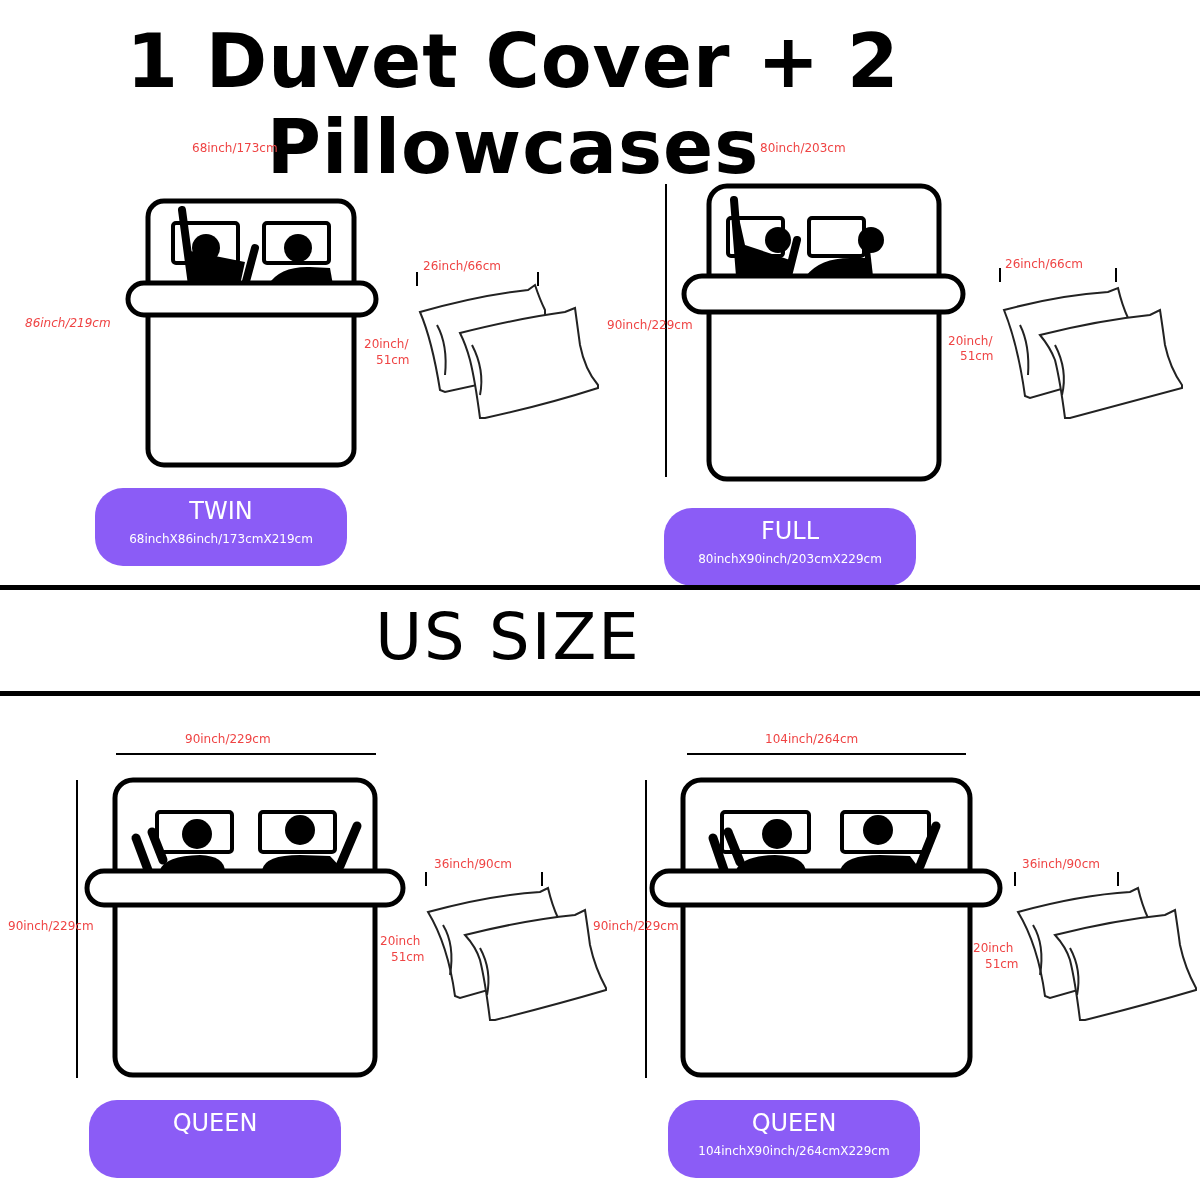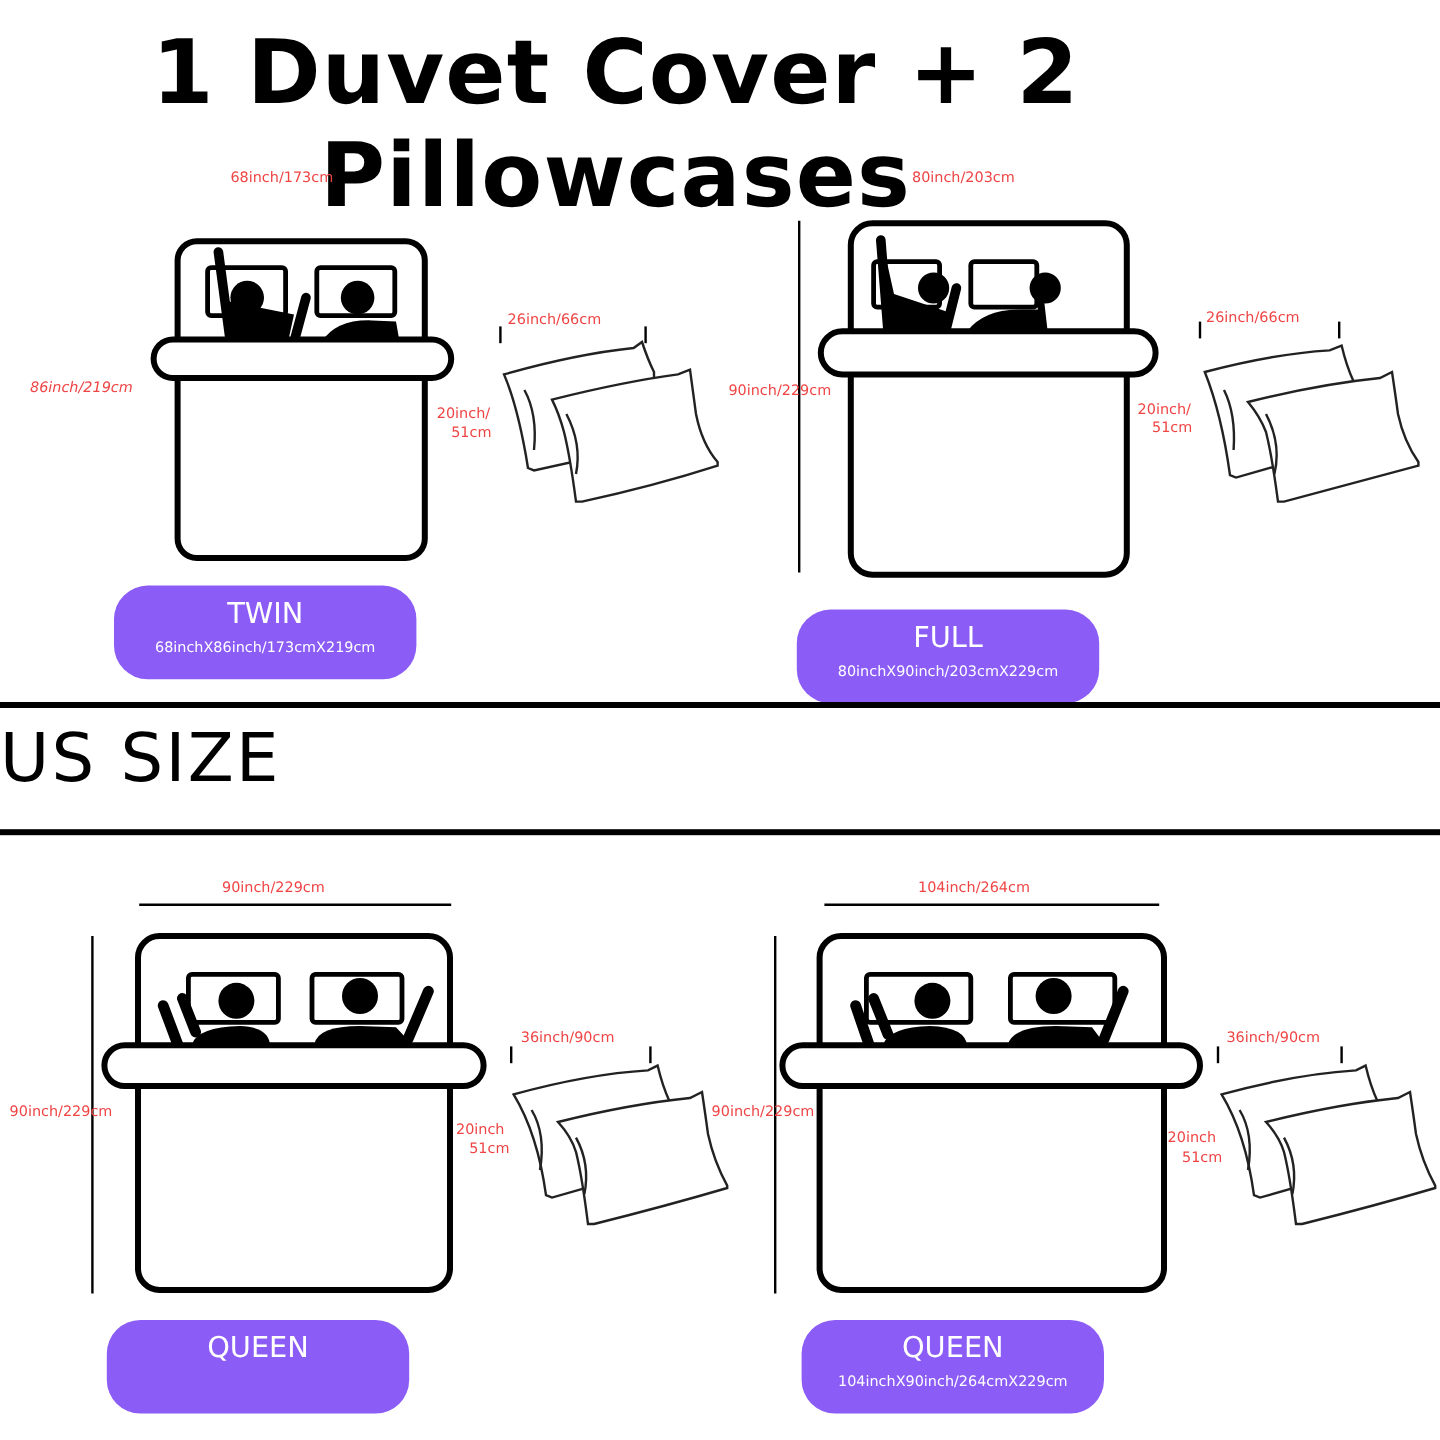--- a/index.html
+++ b/index.html
@@ -1,20 +1,20 @@
 <!DOCTYPE html>
 <html><head>
 <meta charset="utf-8">
 <style>
   html,body{margin:0;padding:0;background:#fff;}
   body{width:1200px;height:1200px;position:relative;overflow:hidden;font-family:"DejaVu Sans",sans-serif;color:#000;}
   .title{position:absolute;left:0;top:18px;width:1026px;text-align:center;font-size:74px;font-weight:bold;letter-spacing:1px;}
   .lbl{position:absolute;font-size:12px;white-space:nowrap;color:#ef4444;}
   .rule{position:absolute;left:0;width:1200px;height:5px;background:#000;}
-  .us{position:absolute;left:0;top:600px;width:1016px;text-align:left;font-size:56px;letter-spacing:2px;}
+  .us{position:absolute;left:0;top:600px;width:1016px;text-align:center;font-size:64px;letter-spacing:2px;}
   .badge{position:absolute;width:252px;height:78px;border-radius:28px;background:#8b5cf6;color:#fff;text-align:center;}
   .badge .name{font-size:24px;margin-top:8px;height:30px;line-height:30px;}
   .badge .dims{font-size:12px;margin-top:6px;}
   svg{position:absolute;left:0;top:0;}
 </style>
 </head>
 <body>
 
 <div class="title">1 Duvet Cover + 2 Pillowcases</div>
 

